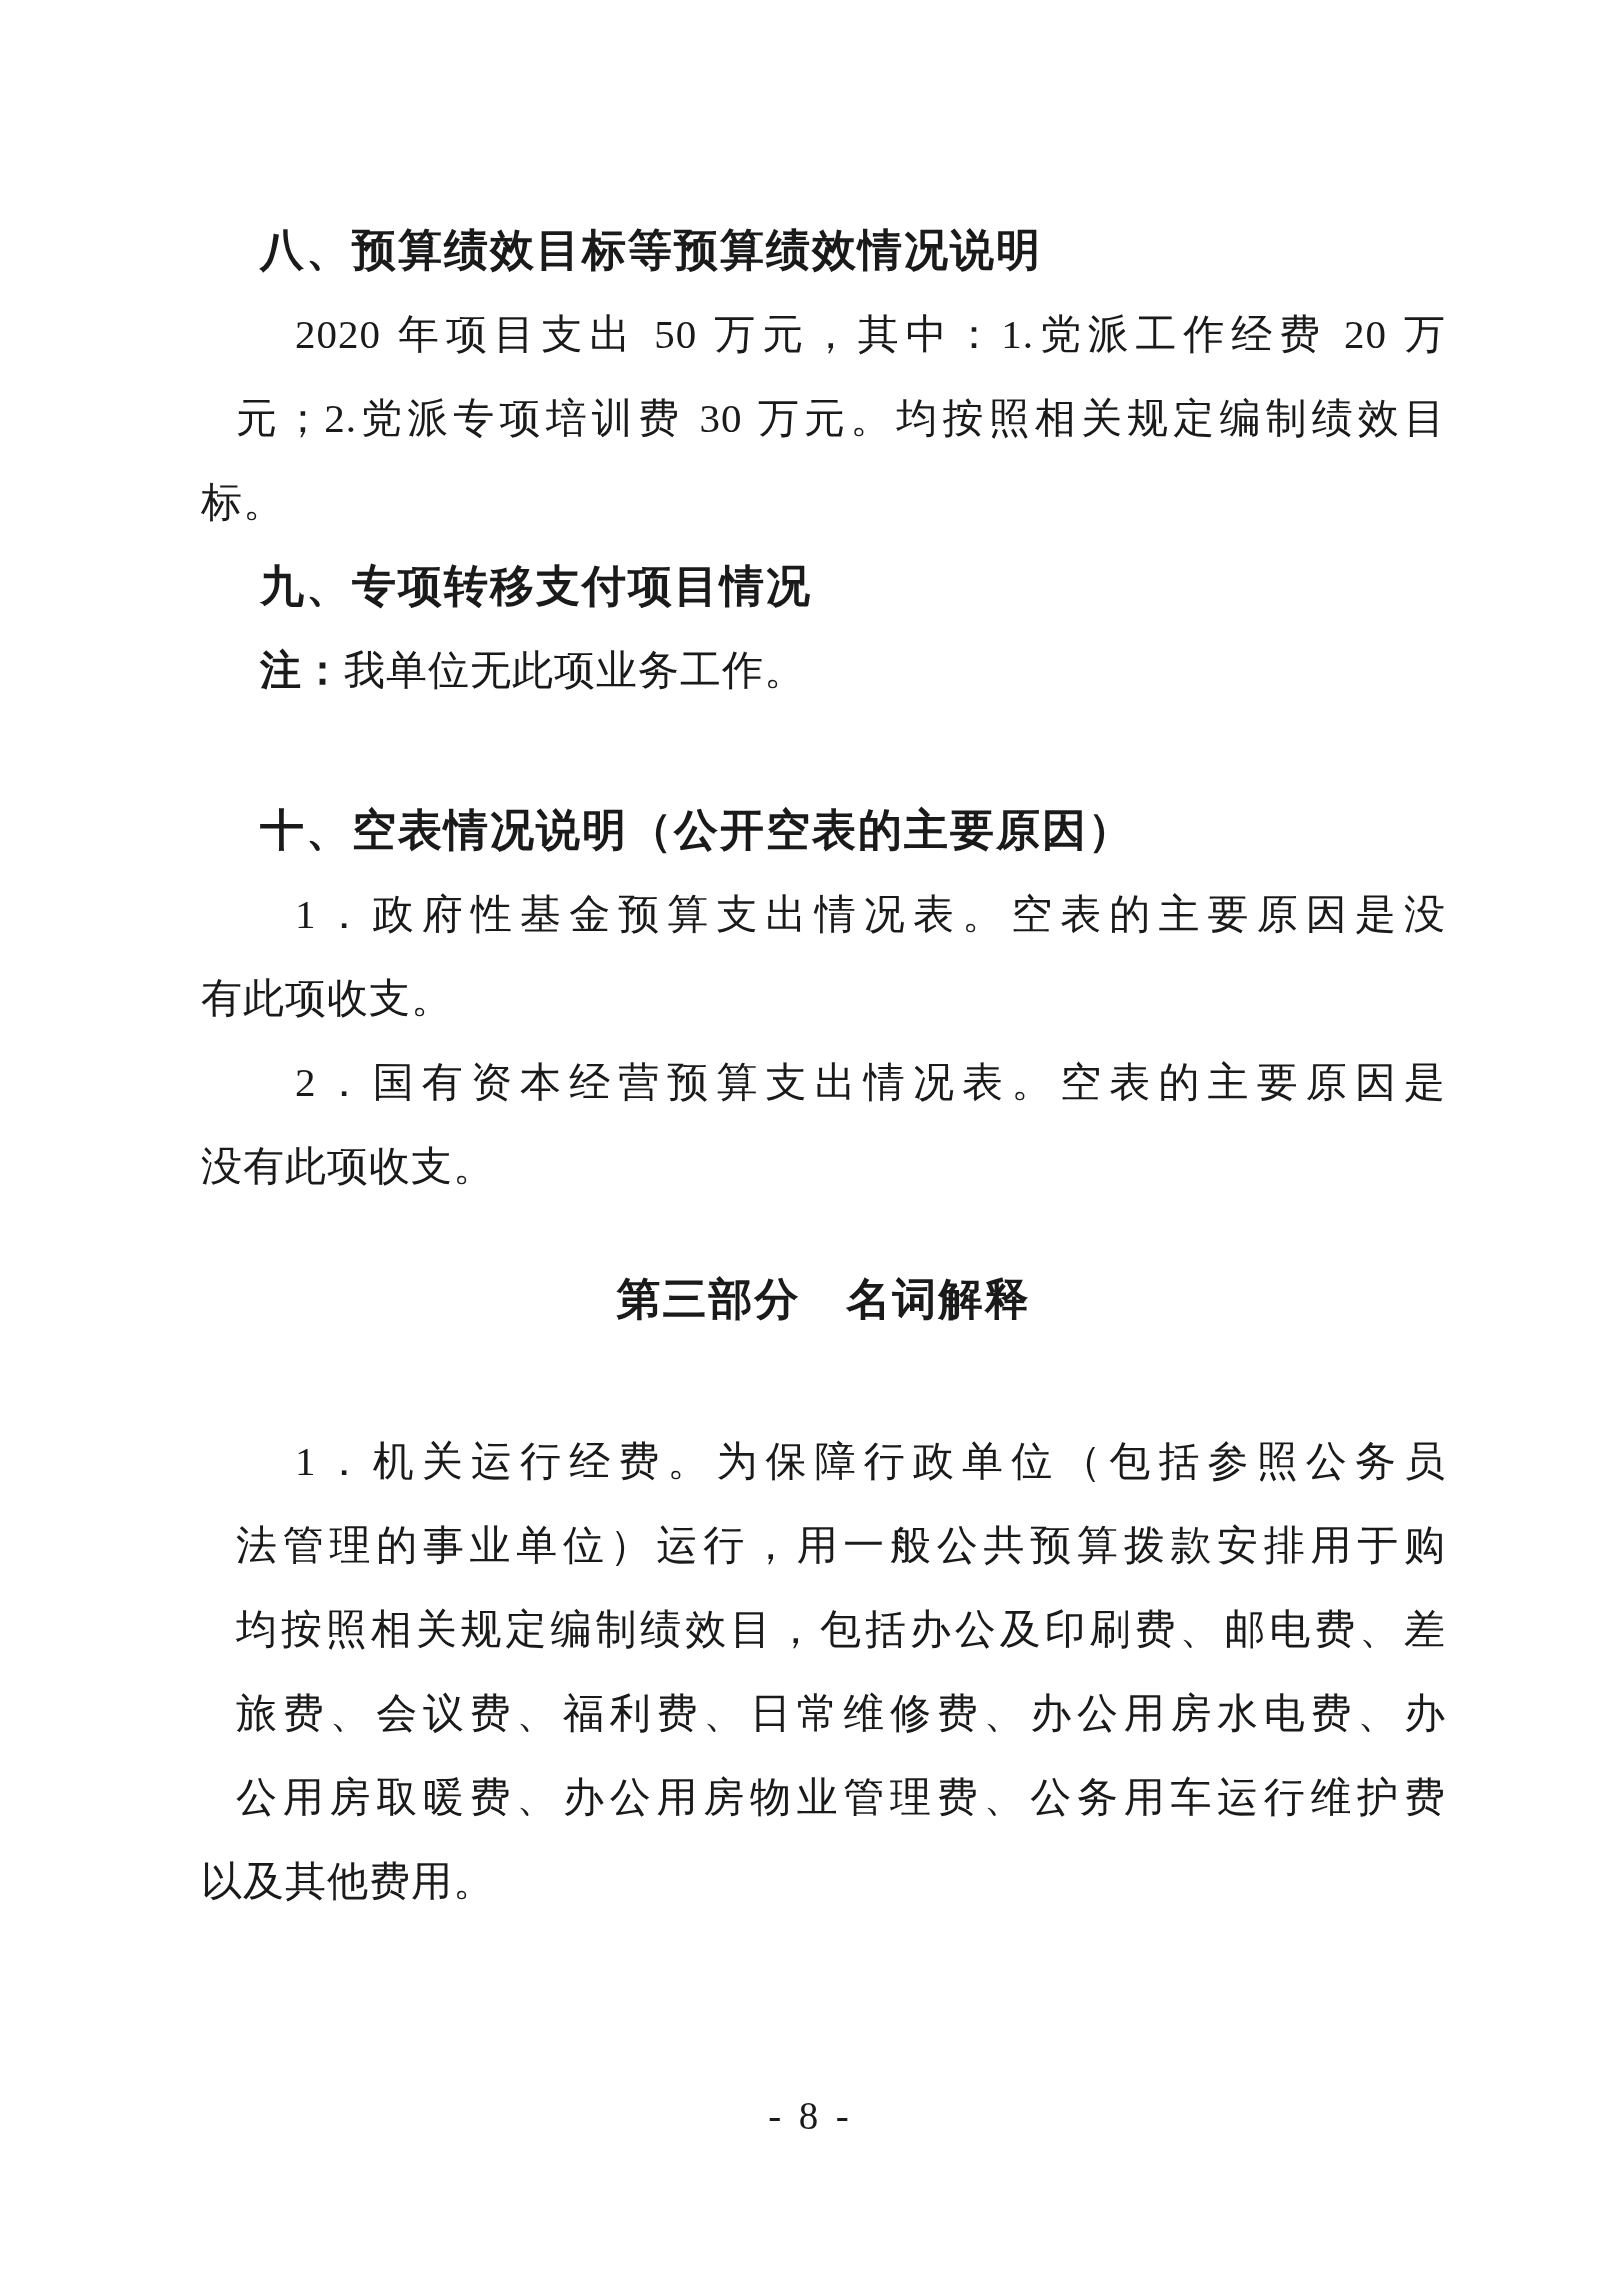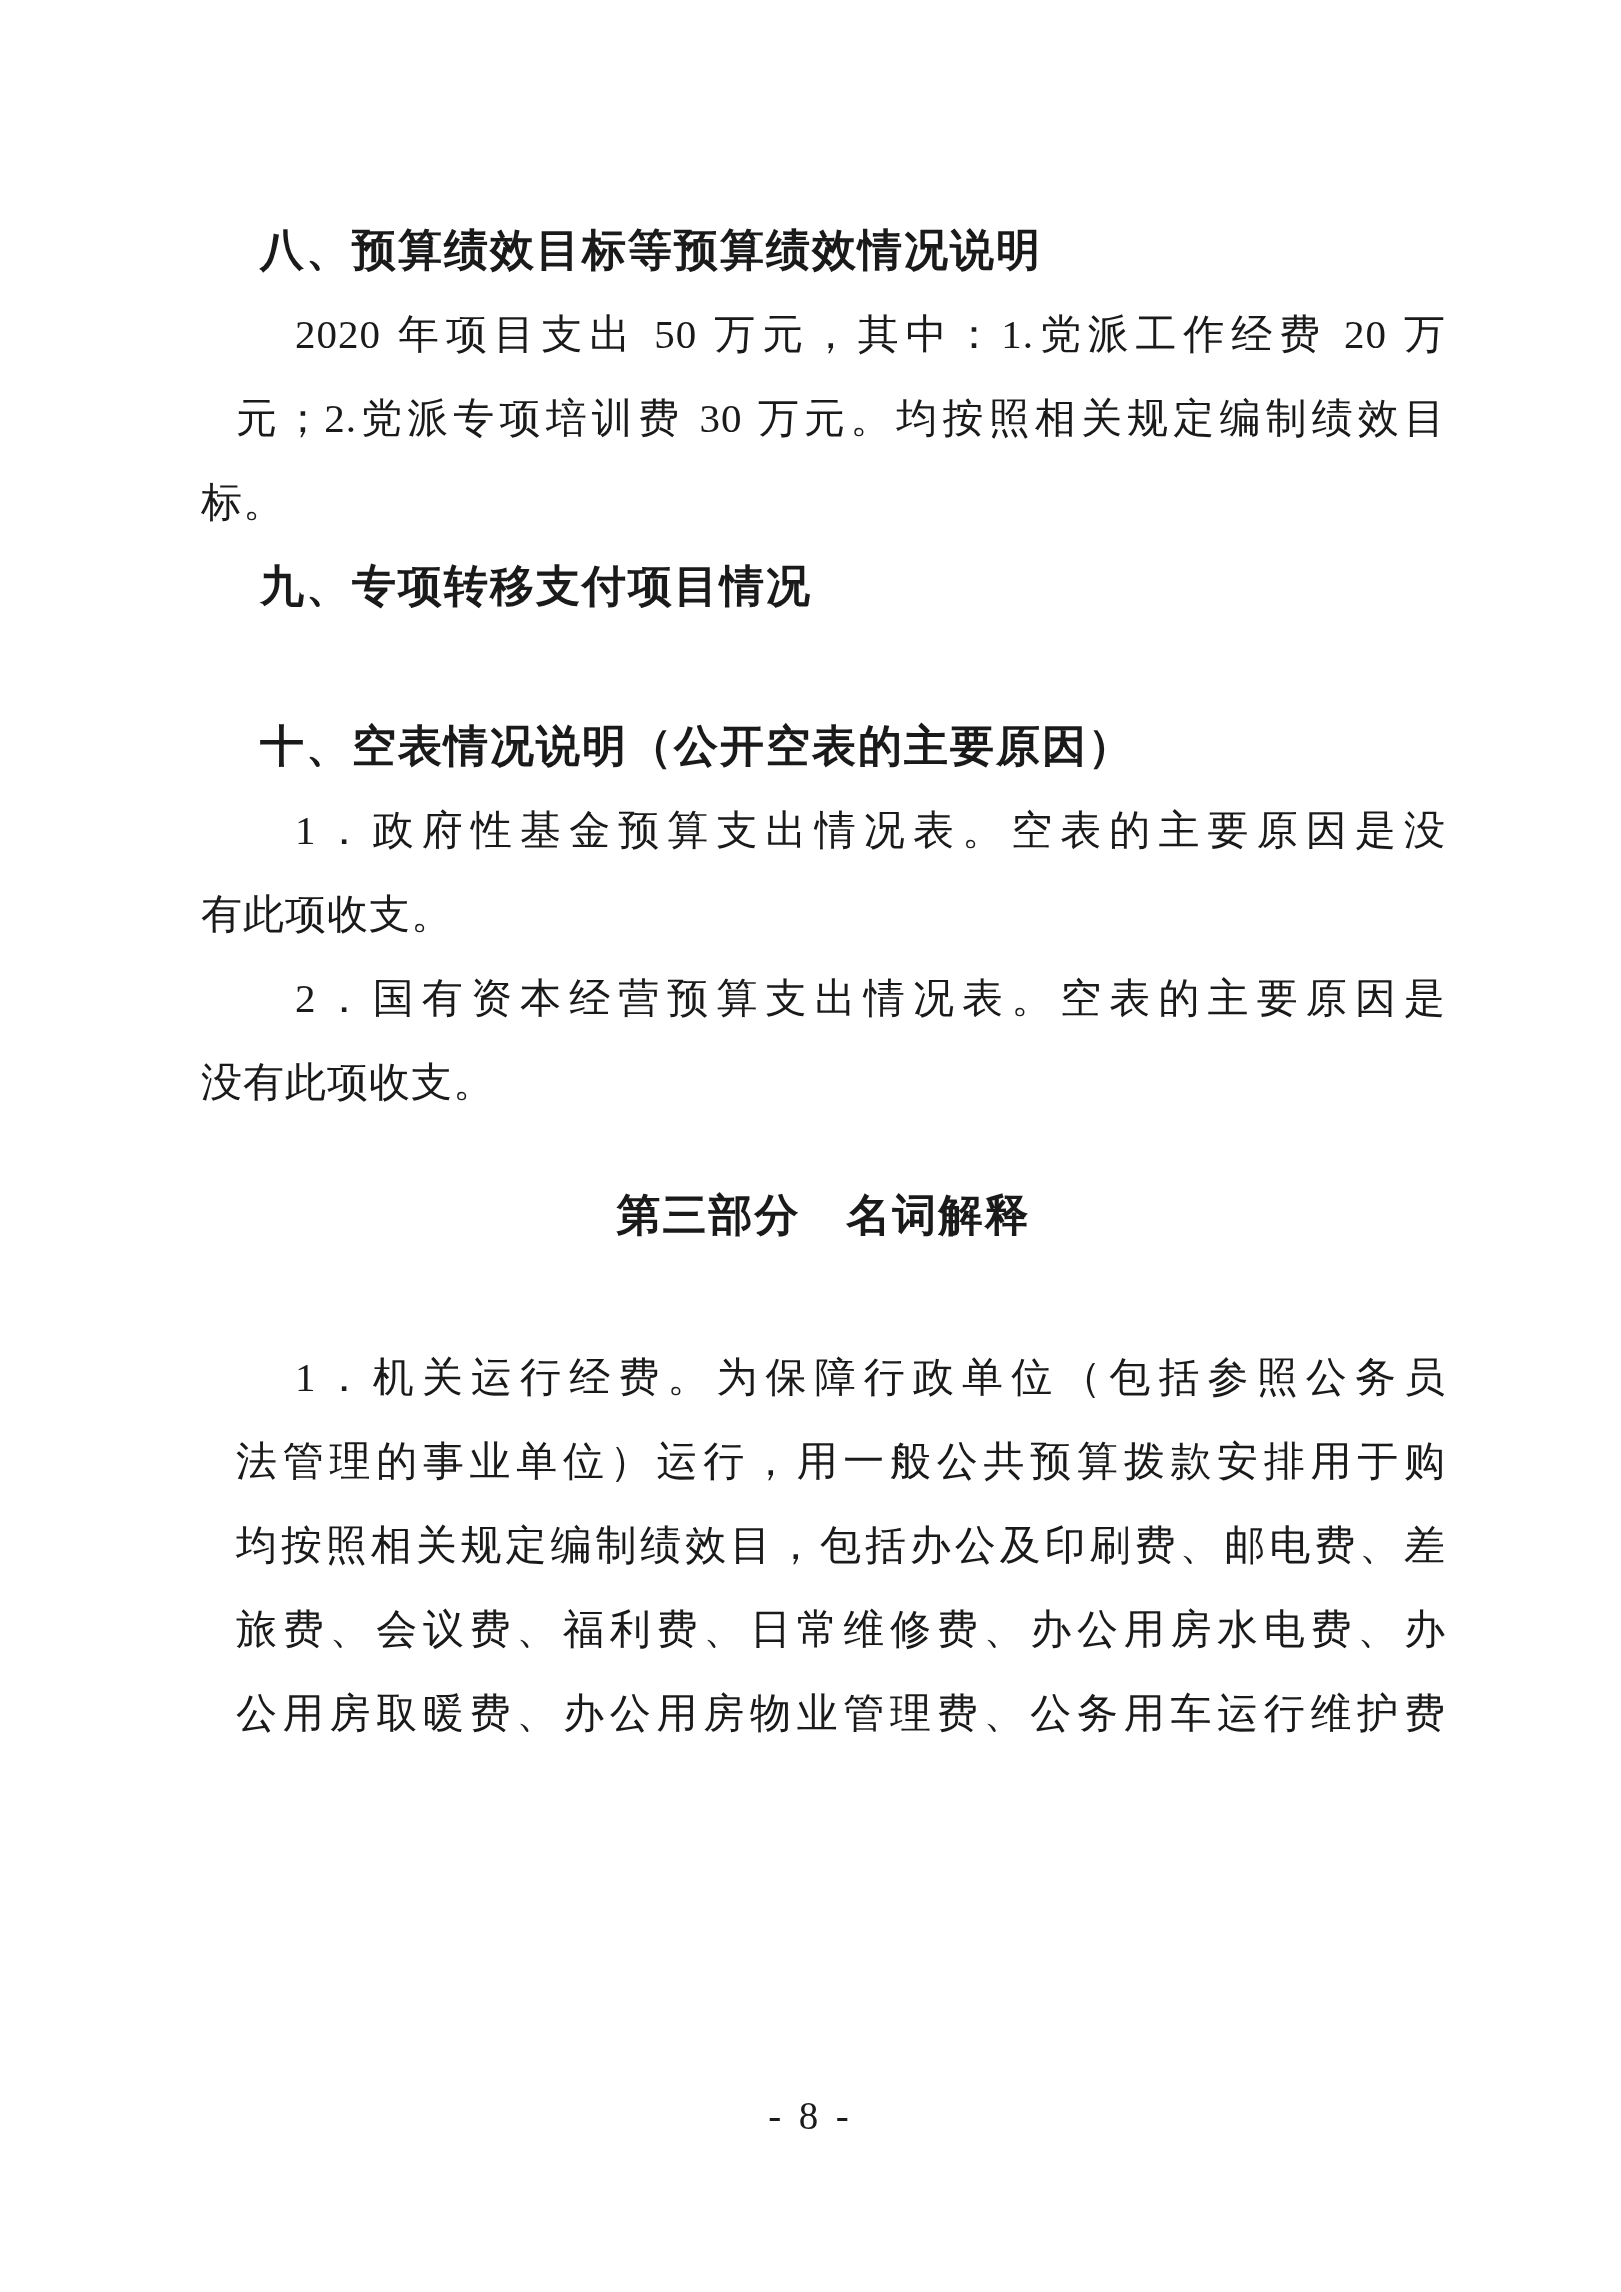--- a/index.html
+++ b/index.html
@@ -69,20 +69,23 @@
   <div class="content">
 
     <div class="line heading indent">八、预算绩效目标等预算绩效情况说明</div>
 
     <div class="line body-text indent just">2020 年项目支出 50 万元，其中：1.党派工作经费 20 万</div>
     <div class="line body-text just">元；2.党派专项培训费 30 万元。均按照相关规定编制绩效目</div>
     <div class="line body-text">标。</div>
 
     <div class="line heading indent">九、专项转移支付项目情况</div>
 
+    <div class="line body-text indent">
+      <span class="note-label">注：</span><span>我单位无此项业务工作。</span>
+    </div>
 
     <div class="sp-md"></div>
 
     <div class="line heading indent">十、空表情况说明（公开空表的主要原因）</div>
 
     <div class="line body-text indent just">1．政府性基金预算支出情况表。空表的主要原因是没</div>
     <div class="line body-text">有此项收支。</div>
 
     <div class="line body-text indent just">2．国有资本经营预算支出情况表。空表的主要原因是</div>
     <div class="line body-text">没有此项收支。</div>
@@ -92,18 +95,19 @@
 
     <div class="line heading center">第三部分　名词解释</div>
 
     <div class="sp-lg"></div>
 
     <div class="line body-text indent just">1．机关运行经费。为保障行政单位（包括参照公务员</div>
     <div class="line body-text just">法管理的事业单位）运行，用一般公共预算拨款安排用于购</div>
     <div class="line body-text just">均按照相关规定编制绩效目，包括办公及印刷费、邮电费、差</div>
     <div class="line body-text just">旅费、会议费、福利费、日常维修费、办公用房水电费、办</div>
     <div class="line body-text just">公用房取暖费、办公用房物业管理费、公务用车运行维护费</div>
+    <div class="line body-text">以及其他费用。</div>
 
   </div>
 
   <div class="footer">- 8 -</div>
 </div>
 
 
 </body></html>

